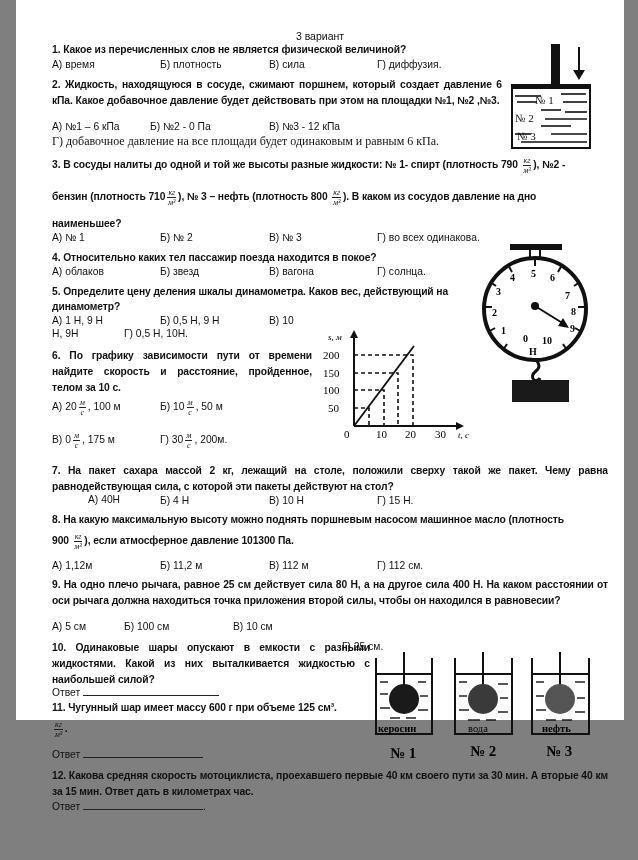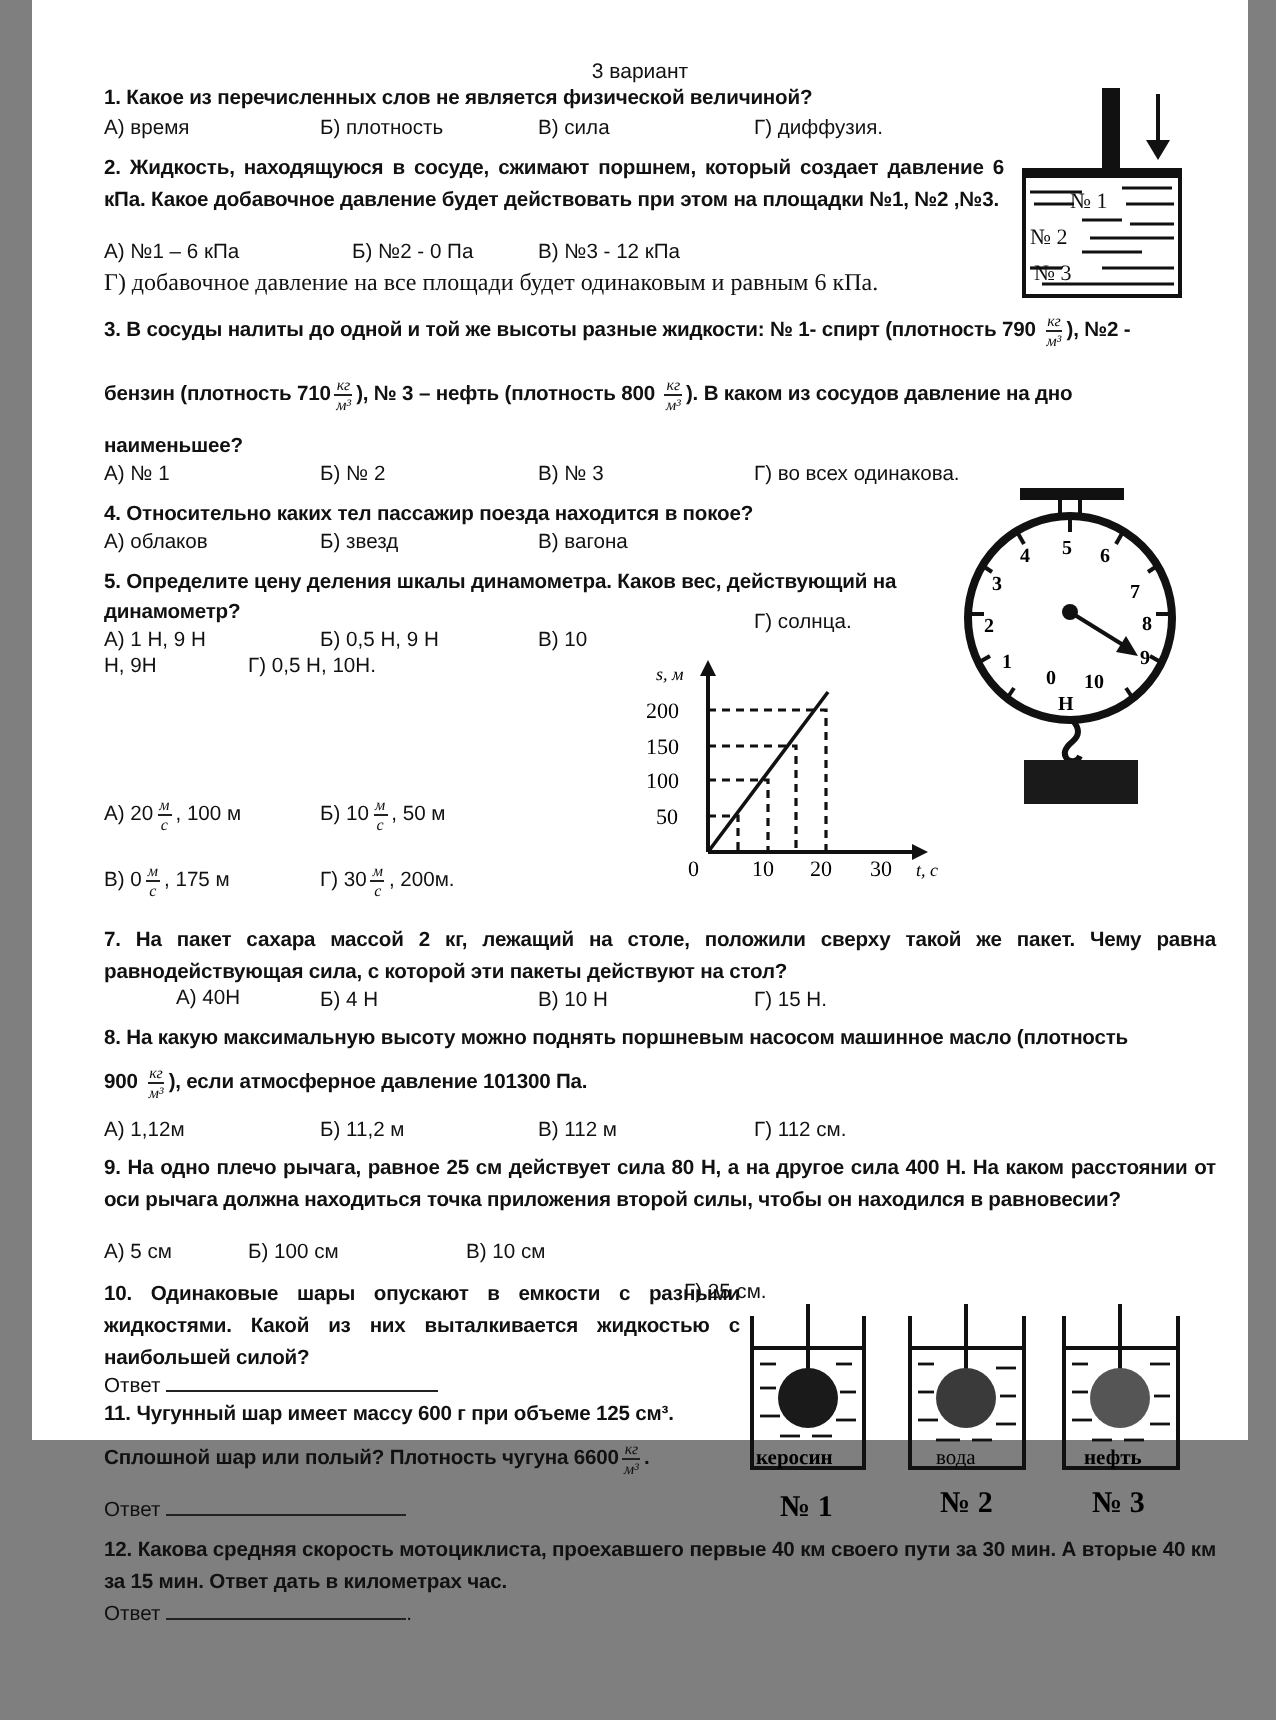--- a/index.html
+++ b/index.html
@@ -33,21 +33,21 @@
   <div class="abs title">3 вариант</div>
 
   <div class="abs q" style="left:36px; top:42px; width:440px;">1. Какое из перечисленных слов не является физической величиной?</div>
   <div class="abs opt" style="left:36px; top:58px;">А) время</div>
   <div class="abs opt" style="left:144px; top:58px;text-align:right;">Б) плотность</div>
   <div class="abs opt" style="left:253px; top:58px;">В) сила</div>
   <div class="abs opt" style="left:361px; top:58px;">Г)  диффузия.</div>
 
   <div class="abs q just" style="left:36px; top:77px; width:450px;">2. Жидкость, находящуюся в сосуде, сжимают поршнем, который создает давление 6 кПа. Какое добавочное давление будет действовать при этом на площадки №1, №2 ,№3.</div>
   <div class="abs opt" style="left:36px; top:120px;">А) №1 – 6 кПа</div>
-  <div class="abs opt" style="left:160px; top:120px;text-align:right;">Б) №2 - 0 Па</div>
+  <div class="abs opt" style="left:134px; top:120px;text-align:right;">Б) №2 - 0 Па</div>
   <div class="abs opt" style="left:253px; top:120px;">В) №3  - 12 кПа</div>
   <div class="abs opt serif" style="left:36px; top:134px;">Г) добавочное давление на все площади будет одинаковым и равным 6 кПа.</div>
 
   <svg class="abs" style="left:485px; top:44px;" width="105" height="106">
     <rect x="50" y="0" width="9" height="40" fill="#111"></rect>
     <line x1="78" y1="3" x2="78" y2="28" stroke="#111" stroke-width="2"></line>
     <polygon points="72,26 84,26 78,36" fill="#111"></polygon>
     <rect x="10" y="40" width="80" height="6" fill="#111"></rect>
     <rect x="11" y="44" width="78" height="60" fill="#fff" stroke="#111" stroke-width="2"></rect>
     <g stroke="#111" stroke-width="1.6">
@@ -79,21 +79,21 @@
   <div class="abs q" style="left:36px; top:216px;">наименьшее?</div>
   <div class="abs opt" style="left:36px; top:231px;">А) № 1</div>
   <div class="abs opt" style="left:144px; top:231px;">Б) № 2</div>
   <div class="abs opt" style="left:253px; top:231px;">В) № 3</div>
   <div class="abs opt" style="left:361px; top:231px;">Г) во всех одинакова.</div>
 
   <div class="abs q" style="left:36px; top:250px;">4. Относительно каких тел пассажир поезда находится в покое?</div>
   <div class="abs opt" style="left:36px; top:265px;">А) облаков</div>
   <div class="abs opt" style="left:144px; top:265px;">Б) звезд</div>
   <div class="abs opt" style="left:253px; top:265px;">В) вагона</div>
-  <div class="abs opt" style="left:361px; top:265px;margin-top:40px;">Г) солнца.</div>
+  <div class="abs opt" style="left:361px; top:265px;">Г) солнца.</div>
 
   <div class="abs q" style="left:36px; top:284px; white-space:nowrap;">5. Определите цену деления шкалы динамометра.  Каков вес, действующий на</div>
   <div class="abs q" style="left:36px; top:299px;">динамометр?</div>
   <div class="abs opt" style="left:36px; top:314px;">А) 1 Н, 9 Н</div>
   <div class="abs opt" style="left:144px; top:314px;">Б) 0,5 Н, 9 Н</div>
   <div class="abs opt" style="left:253px; top:314px;">В)  10</div>
   <div class="abs opt" style="left:36px; top:327px;">Н,  9Н</div>
   <div class="abs opt" style="left:108px; top:327px;">Г)  0,5 Н, 10Н.</div>
 
   <svg class="abs" style="left:454px; top:244px;" width="130" height="160">
@@ -125,20 +125,21 @@
     <text x="53" y="98" font-size="10" font-weight="bold">0</text>
     <text x="72" y="100" font-size="10" font-weight="bold">10</text>
     <text x="59" y="111" font-size="10" font-weight="bold">Н</text>
     <circle cx="65" cy="62" r="4" fill="#111"></circle>
     <line x1="65" y1="62" x2="94" y2="80" stroke="#111" stroke-width="2"></line>
     <polygon points="99,84 88,82 93,74" fill="#111"></polygon>
     <path d="M66 116 Q72 122 66 127 Q60 132 64 136 Q68 138 70 134" fill="none" stroke="#111" stroke-width="3"></path>
     <rect x="42" y="136" width="57" height="22" fill="#1a1a1a"></rect>
   </svg>
 
+  <div class="abs q just" style="left:36px; top:348px; width:260px;">6. По графику зависимости пути от времени найдите скорость и расстояние, пройденное, телом за 10 с.</div>
   <div class="abs opt" style="left:36px; top:398px;">
     <span>А) 20</span><span class="frac"><span class="n">м</span><span class="d">с</span></span><span>, 100 м</span>
   </div>
   <div class="abs opt" style="left:144px; top:398px;">
     <span>Б) 10</span><span class="frac"><span class="n">м</span><span class="d">с</span></span><span>, 50 м</span>
   </div>
   <div class="abs opt" style="left:36px; top:431px;">
     <span>В) 0</span><span class="frac"><span class="n">м</span><span class="d">с</span></span><span>, 175 м</span>
   </div>
   <div class="abs opt" style="left:144px; top:431px;">
@@ -192,21 +193,21 @@
   <div class="abs opt" style="left:326px; top:640px;text-align:right;">Г) 25 см.</div>
 
   <div class="abs q just" style="left:36px; top:640px; width:318px;">10. Одинаковые шары опускают в емкости с разными жидкостями. Какой из них выталкивается жидкостью с наибольшей силой?</div>
   <div class="abs opt" style="left:36px; top:686px;">
     <span>Ответ</span>
     <span class="blank" style="width:136px;"></span>
   </div>
 
   <div class="abs q" style="left:36px; top:700px; white-space:nowrap;">11. Чугунный шар имеет массу 600 г при объеме 125 см³.</div>
   <div class="abs q" style="left:36px; top:720px; white-space:nowrap;">
-    <span>Сплошной шар или полый? Плотность чугуна 6600</span><span class="frac"><span class="n">кг</span><span class="d">м³</span></span><span>.</span>
+    <span class="frac"><span class="n">кг</span><span class="d">м³</span></span><span>.</span>
   </div>
   <div class="abs opt" style="left:36px; top:748px;">
     <span>Ответ</span>
     <span class="blank" style="width:120px;"></span>
   </div>
 
   <svg class="abs" style="left:354px; top:652px;" width="240" height="114">
     <g stroke="#111" stroke-width="2" fill="none">
       <polyline points="6,6 6,82 62,82 62,6"></polyline>
       <polyline points="85,6 85,82 142,82 142,6"></polyline>

